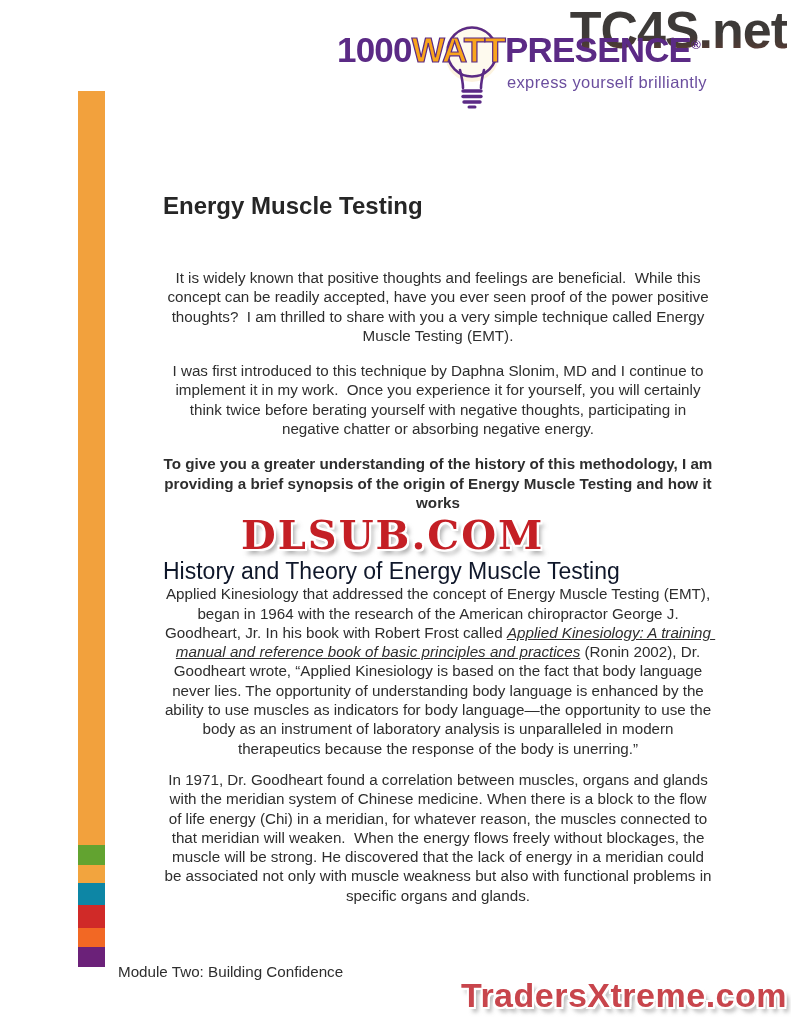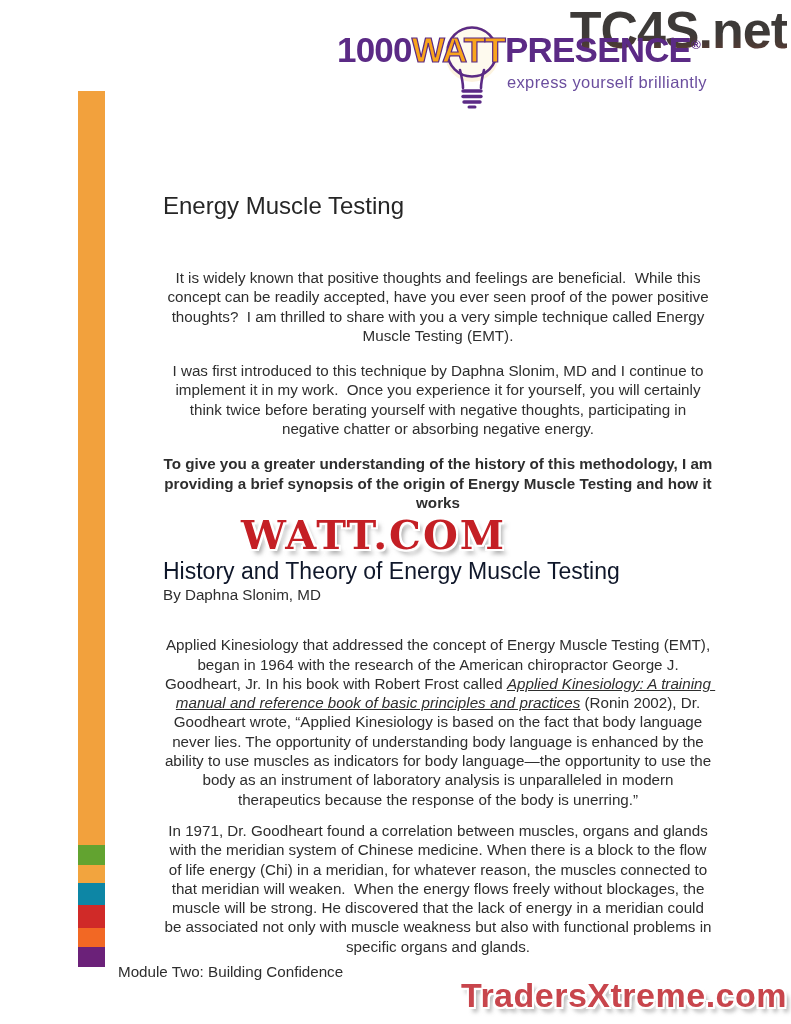--- a/index.html
+++ b/index.html
@@ -45,21 +45,21 @@
     display:flex;flex-direction:column;
   }
   .bar-main{flex:1;}
   .seg{width:27px;}
   .seg-0{height:20px;} .seg-1{height:18px;} .seg-2{height:22px;}
   .seg-3{height:23px;} .seg-4{height:19px;} .seg-5{height:20px;}
 
   
   .content{position:absolute;left:163px;top:190px;width:550px;}
   h1{
-    margin:0 0 46px 0;font-size:24px;line-height:32px;font-weight:400;color:#262626;
+    margin:0 0 46px 0;font-size:24px;line-height:32px;font-weight:700;color:#262626;
   }
   h2{
     margin:0;font-size:23px;line-height:26px;font-weight:400;color:#0f172a;
   }
   .byline{font-size:15.2px;line-height:19px;margin:1px 0 31px 0;color:#2e2e2e;}
   p{
     margin:0 0 16px 0;
     font-size:15.2px;line-height:19.3px;color:#2e2e2e;
     white-space:pre-wrap;
     text-align:center;
@@ -127,24 +127,23 @@
     <div class="seg seg-5" style="background: rgb(107, 33, 121);"></div>
   </div>
 
   <div class="content">
     <h1>Energy Muscle Testing</h1>
 
     <p>It is widely known that positive thoughts and feelings are beneficial.  While this concept can be readily accepted, have you ever seen proof of the power positive thoughts?  I am thrilled to share with you a very simple technique called Energy Muscle Testing (EMT).</p>
     <p>I was first introduced to this technique by Daphna Slonim, MD and I continue to implement it in my work.  Once you experience it for yourself, you will certainly think twice before berating yourself with negative thoughts, participating in negative chatter or absorbing negative energy.</p>
     <p class="tight">To give you a greater understanding of the history of this methodology, I am providing a brief synopsis of the origin of Energy Muscle Testing and how it works</p>
 
-    <div class="watermark">WATT.COM</div>
+    <div class="watermark">DLSUB.COM</div>
 
     <h2>History and Theory of Energy Muscle Testing</h2>
-    <div class="byline">By Daphna Slonim, MD</div>
 
     <p class="para4"><span>Applied Kinesiology that addressed the concept of Energy Muscle Testing (EMT), began in 1964 with the research of the American chiropractor George J. Goodheart, Jr. In his book with Robert Frost called </span><span class="book">Applied Kinesiology: A training manual and reference book of basic principles and practices</span><span> (Ronin 2002), Dr. Goodheart wrote, “Applied Kinesiology is based on the fact that body language never lies. The opportunity of understanding body language is enhanced by the ability to use muscles as indicators for body language—the opportunity to use the body as an instrument of laboratory analysis is unparalleled in modern therapeutics because the response of the body is unerring.”</span></p>
 
     <p>In 1971, Dr. Goodheart found a correlation between muscles, organs and glands with the meridian system of Chinese medicine. When there is a block to the flow of life energy (Chi) in a meridian, for whatever reason, the muscles connected to that meridian will weaken.  When the energy flows freely without blockages, the muscle will be strong. He discovered that the lack of energy in a meridian could be associated not only with muscle weakness but also with functional problems in specific organs and glands.</p>
   </div>
 
   <div class="module">Module Two: Building Confidence</div>
 
   <div class="tx-logo">TradersXtreme.com</div>
 

